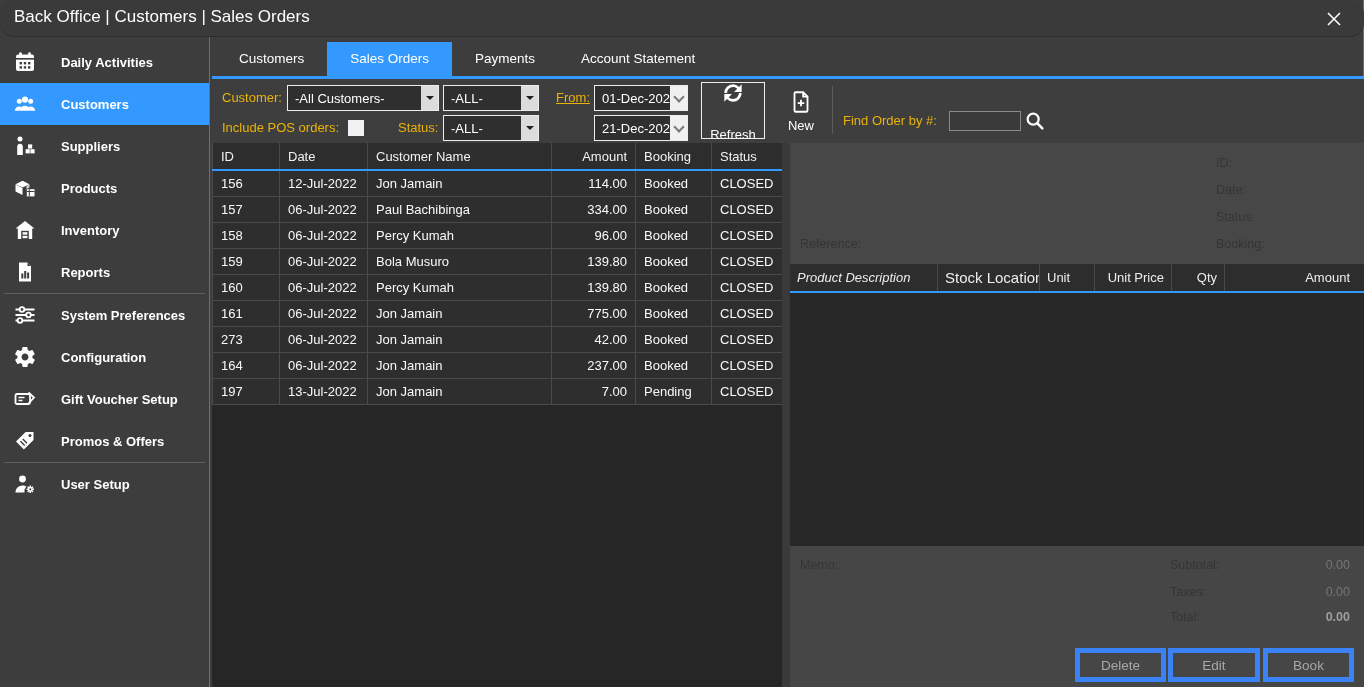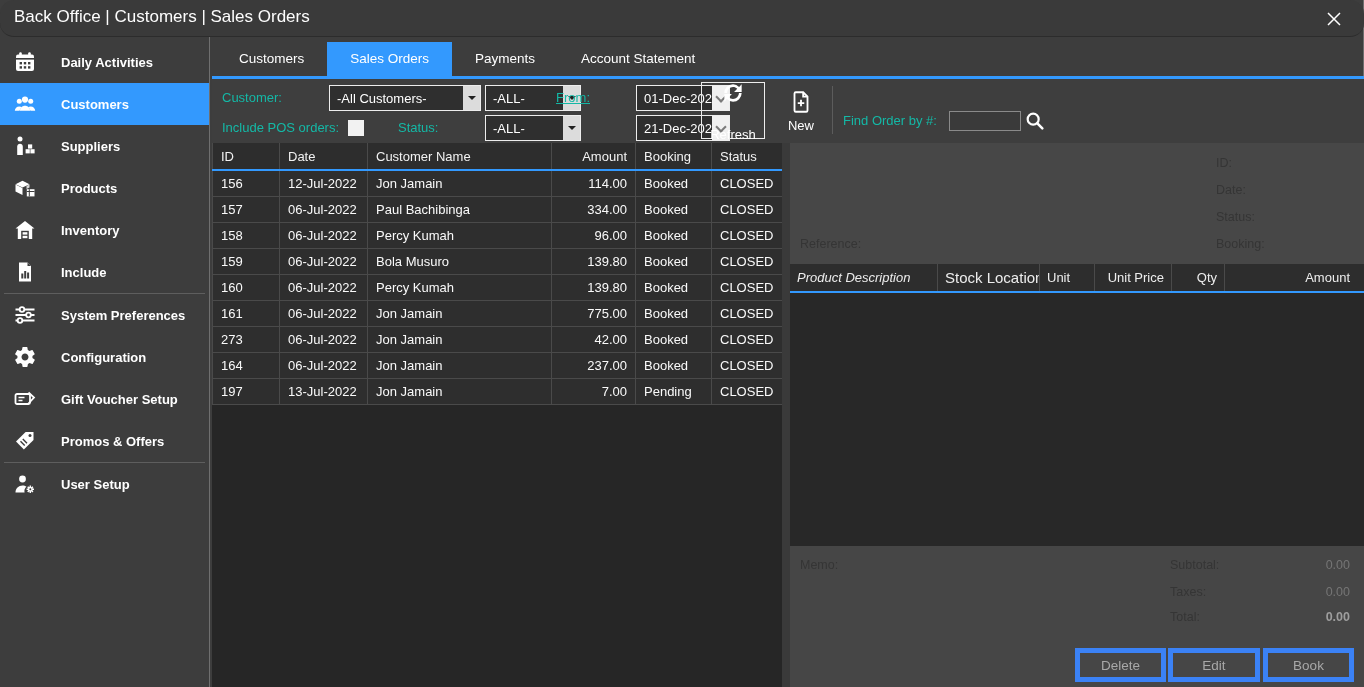--- a/index.html
+++ b/index.html
@@ -23,22 +23,22 @@
 
   
   .tabbar{position:absolute;left:212px;top:42px;height:34px;right:0;display:flex;}
   .tab{padding:0 23px;line-height:34px;font-size:13.5px;color:#FFFFFF;cursor:pointer;white-space:nowrap;}
   .tab:first-child{margin-left:4px;}
   .tab.active{background:#3399FE;}
   .accent-strip{position:absolute;left:212px;right:0;top:76px;height:3px;background:#3399FE;}
 
   
   .filterbar{position:absolute;left:212px;right:0;top:79px;height:64px;background:#3E3E3E;}
-  .filterbar .f-label{position:absolute;font-size:13px;color:#14b8a6;height:26px;line-height:26px;white-space:nowrap;}
-  .combo,.datefield{position:absolute;display:flex;align-items:center;background:#2F2F2F;border:1px solid #EDEDED;box-sizing:border-box;font-size:13px;color:#FFFFFF;cursor:pointer;margin-left:42px;}
+  .filterbar .f-label{position:absolute;font-size:13px;color:#eab308;height:26px;line-height:26px;white-space:nowrap;}
+  .combo,.datefield{position:absolute;display:flex;align-items:center;background:#2F2F2F;border:1px solid #EDEDED;box-sizing:border-box;font-size:13px;color:#FFFFFF;cursor:pointer;}
   .combo .cval,.datefield .dval{padding-left:7px;flex:1;white-space:nowrap;overflow:hidden;}
   .combo-arrow{width:17px;align-self:stretch;background:#DCDCDC;display:flex;align-items:center;justify-content:center;}
   .combo-arrow::after{content:"";width:0;height:0;border:4px solid transparent;border-top-color:#222;margin-top:4px;}
   .date-arrow{width:17px;align-self:stretch;background:#F0F0F0;display:flex;align-items:center;justify-content:center;}
   .date-arrow::after{content:"";width:6px;height:6px;border-right:2px solid #7A7A7A;border-bottom:2px solid #7A7A7A;transform:rotate(45deg);margin-top:-3px;}
   .lbl-customer{left:10px;top:6px;}
   .combo-customer{left:75px;top:6px;width:152px;height:26px;}
   .combo-group{left:231px;top:6px;width:96px;height:26px;}
   .lbl-from{left:336px;top:6px;width:42px;text-align:right;text-decoration:underline;}
   .date-from{left:382px;top:6px;width:94px;height:26px;}
@@ -179,21 +179,21 @@
           <svg width="24" height="24" viewBox="0 0 24 24">
             <path d="M6 2.5h8.5l3.5 3.5v15.5H6z" fill="#fff"></path>
             <path d="M14.5 2.5V6H18z" fill="#3D3D3D"></path>
             <g fill="#3D3D3D">
               <rect x="8.3" y="13.5" width="2" height="5"></rect>
               <rect x="11.2" y="11" width="2" height="7.5"></rect>
               <rect x="14.1" y="12.5" width="2" height="6"></rect>
             </g>
           </svg>
         </span>
-      <span class="slabel">Include</span>
+      <span class="slabel">Reports</span>
     </div>
     <div class="sdivider"></div>
     <div class="side-item">
       <span class="sicon">
           <svg width="24" height="24" viewBox="0 0 24 24">
             <g stroke="#fff" stroke-width="1.8" fill="#3D3D3D">
               <path d="M2.5 6.5h19M2.5 12h19M2.5 17.5h19"></path>
               <circle cx="9" cy="6.5" r="2.3"></circle>
               <circle cx="15.5" cy="12" r="2.3"></circle>
               <circle cx="7" cy="17.5" r="2.3"></circle>

